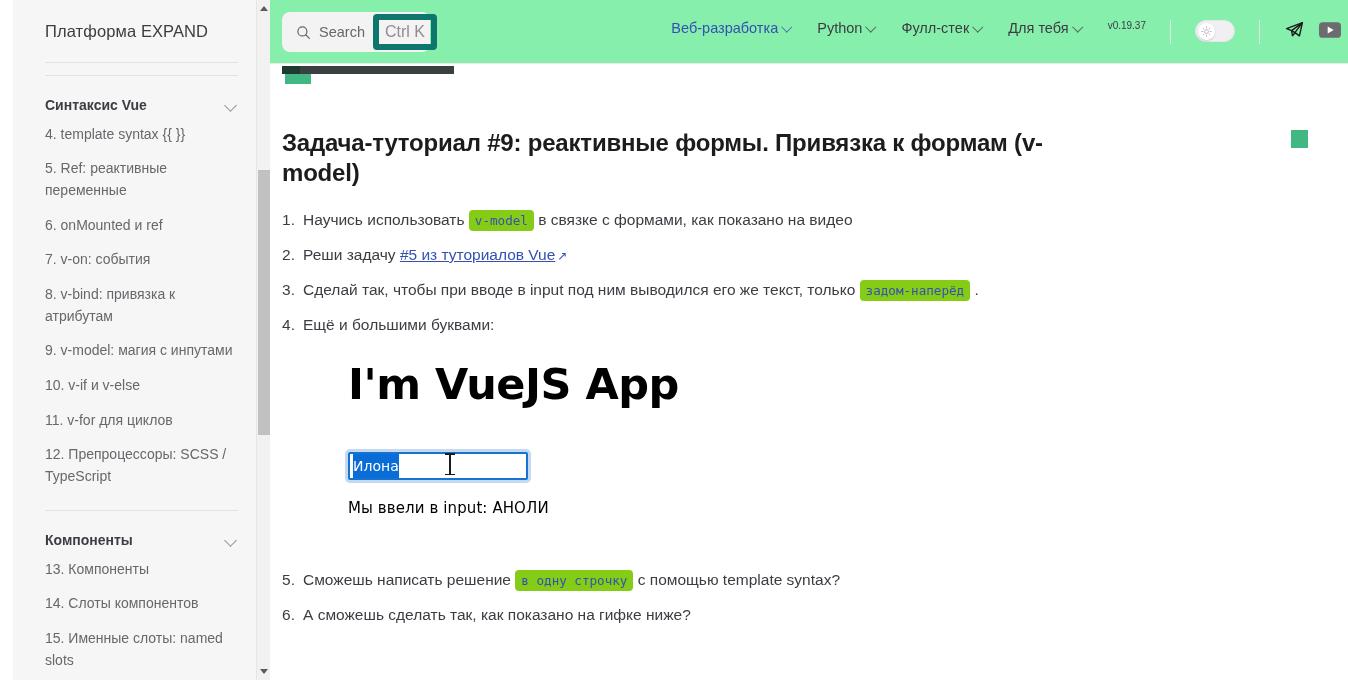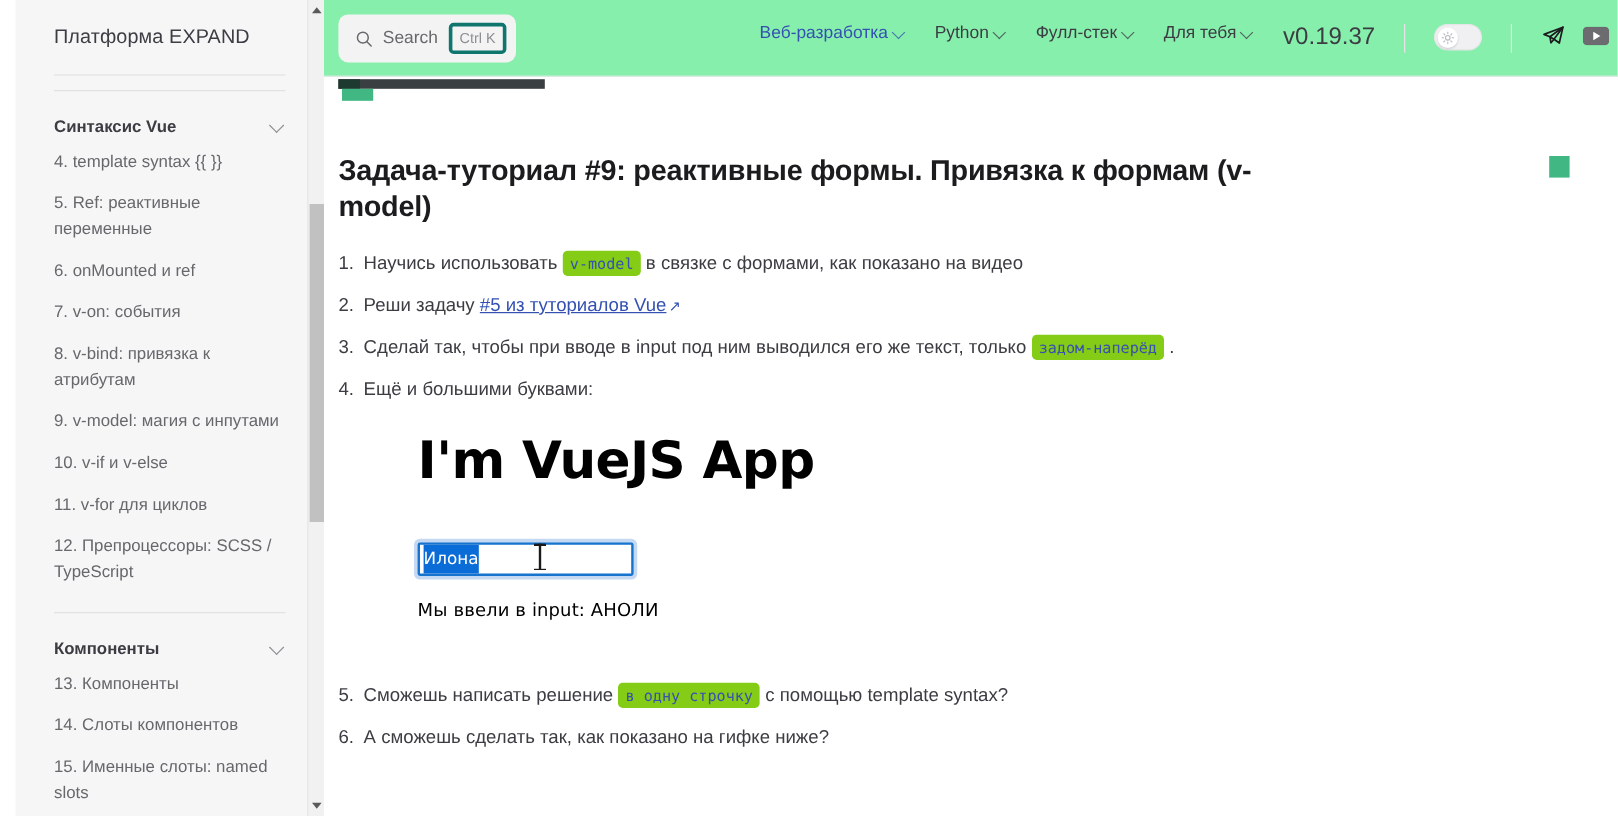--- a/index.html
+++ b/index.html
@@ -23,21 +23,21 @@
   .sidebar-inner { padding: 0 32px; }
   .brand {
     font-size: 16.5px; font-weight: 400; color: #3c3c43;
     padding-top: 22px; padding-bottom: 10px;
     letter-spacing: .1px;
   }
   .divider { height: 1px; background: #e2e2e3; margin: 11px 0 0 0; }
   .divider.second { margin-top: 12px; }
   .nav-group { margin-top: 21px; }
   .group-head {
-    display: flex; align-items: flex-start; justify-content: space-between;
+    display: flex; align-items: center; justify-content: space-between;
     font-size: 14px; font-weight: 700; color: #3c3c43;
     padding-bottom: 4px; cursor: pointer;
   }
   .chev {
     width: 14px; height: 14px; position: relative; opacity: .7; flex: 0 0 14px;
   }
   .chev::after {
     content: ""; position: absolute; left: 2px; top: 3px;
     width: 8px; height: 8px;
     border-right: 1.4px solid #67676c; border-bottom: 1.4px solid #67676c;
@@ -91,22 +91,22 @@
   }
   .search-box {
     display: flex; align-items: center; gap: 8px;
     background: #f3f3f4; border-radius: 8px;
     height: 40px; padding: 0 8px 0 14px;
     width: 148px; cursor: pointer;
   }
   .search-icon { width: 15px; height: 15px; flex: 0 0 15px; display:block; }
   .search-label { font-size: 14.5px; color: #67676c; flex: 1 1 auto; }
   .kbd {
-    font-size: 12px; color: #8e8e93; line-height: 1;
-    border: 3px solid #0f766e; border-radius: 4px;
+    font-size: 16px; color: #8e8e93; line-height: 1;
+    border: 6px solid #0f766e; border-radius: 4px;
     padding: 4px 6px; background: transparent; white-space: nowrap;
   }
   .nav-spacer { flex: 1 1 auto; }
   .menu {
     display: flex; align-items: flex-start; gap: 24px;
   }
   .menu-item {
     display: flex; align-items: center; gap: 5px;
     font-size: 14.5px; color: #3c3c43; cursor: pointer;
     white-space: nowrap;
@@ -114,21 +114,21 @@
   .menu-item.accent { color: #3451b2; }
   .caret {
     width: 10px; height: 10px; position: relative; flex: 0 0 10px;
   }
   .caret::after {
     content: ""; position: absolute; left: 0px; top: 0px;
     width: 6.5px; height: 6.5px;
     border-right: 1.3px solid currentColor; border-bottom: 1.3px solid currentColor;
     transform: rotate(45deg); opacity: .75;
   }
-  .ver { font-size: 20px; color: #3c3c43; white-space: nowrap; }
+  .ver { font-size: 10px; color: #3c3c43; white-space: nowrap; }
   .vsep { width: 1px; height: 24px; background: #e4e4e7; }
   .toggle {
     width: 40px; height: 22px; border-radius: 11px;
     background: #f0f0f2; border: 1px solid #e6e6e8;
     position: relative; cursor: pointer;
   }
   .toggle .knob {
     position: absolute; left: 2px; top: 1.5px;
     width: 17px; height: 17px; border-radius: 50%;
     background: #fff; box-shadow: 0 1px 2px rgba(0,0,0,.14);

